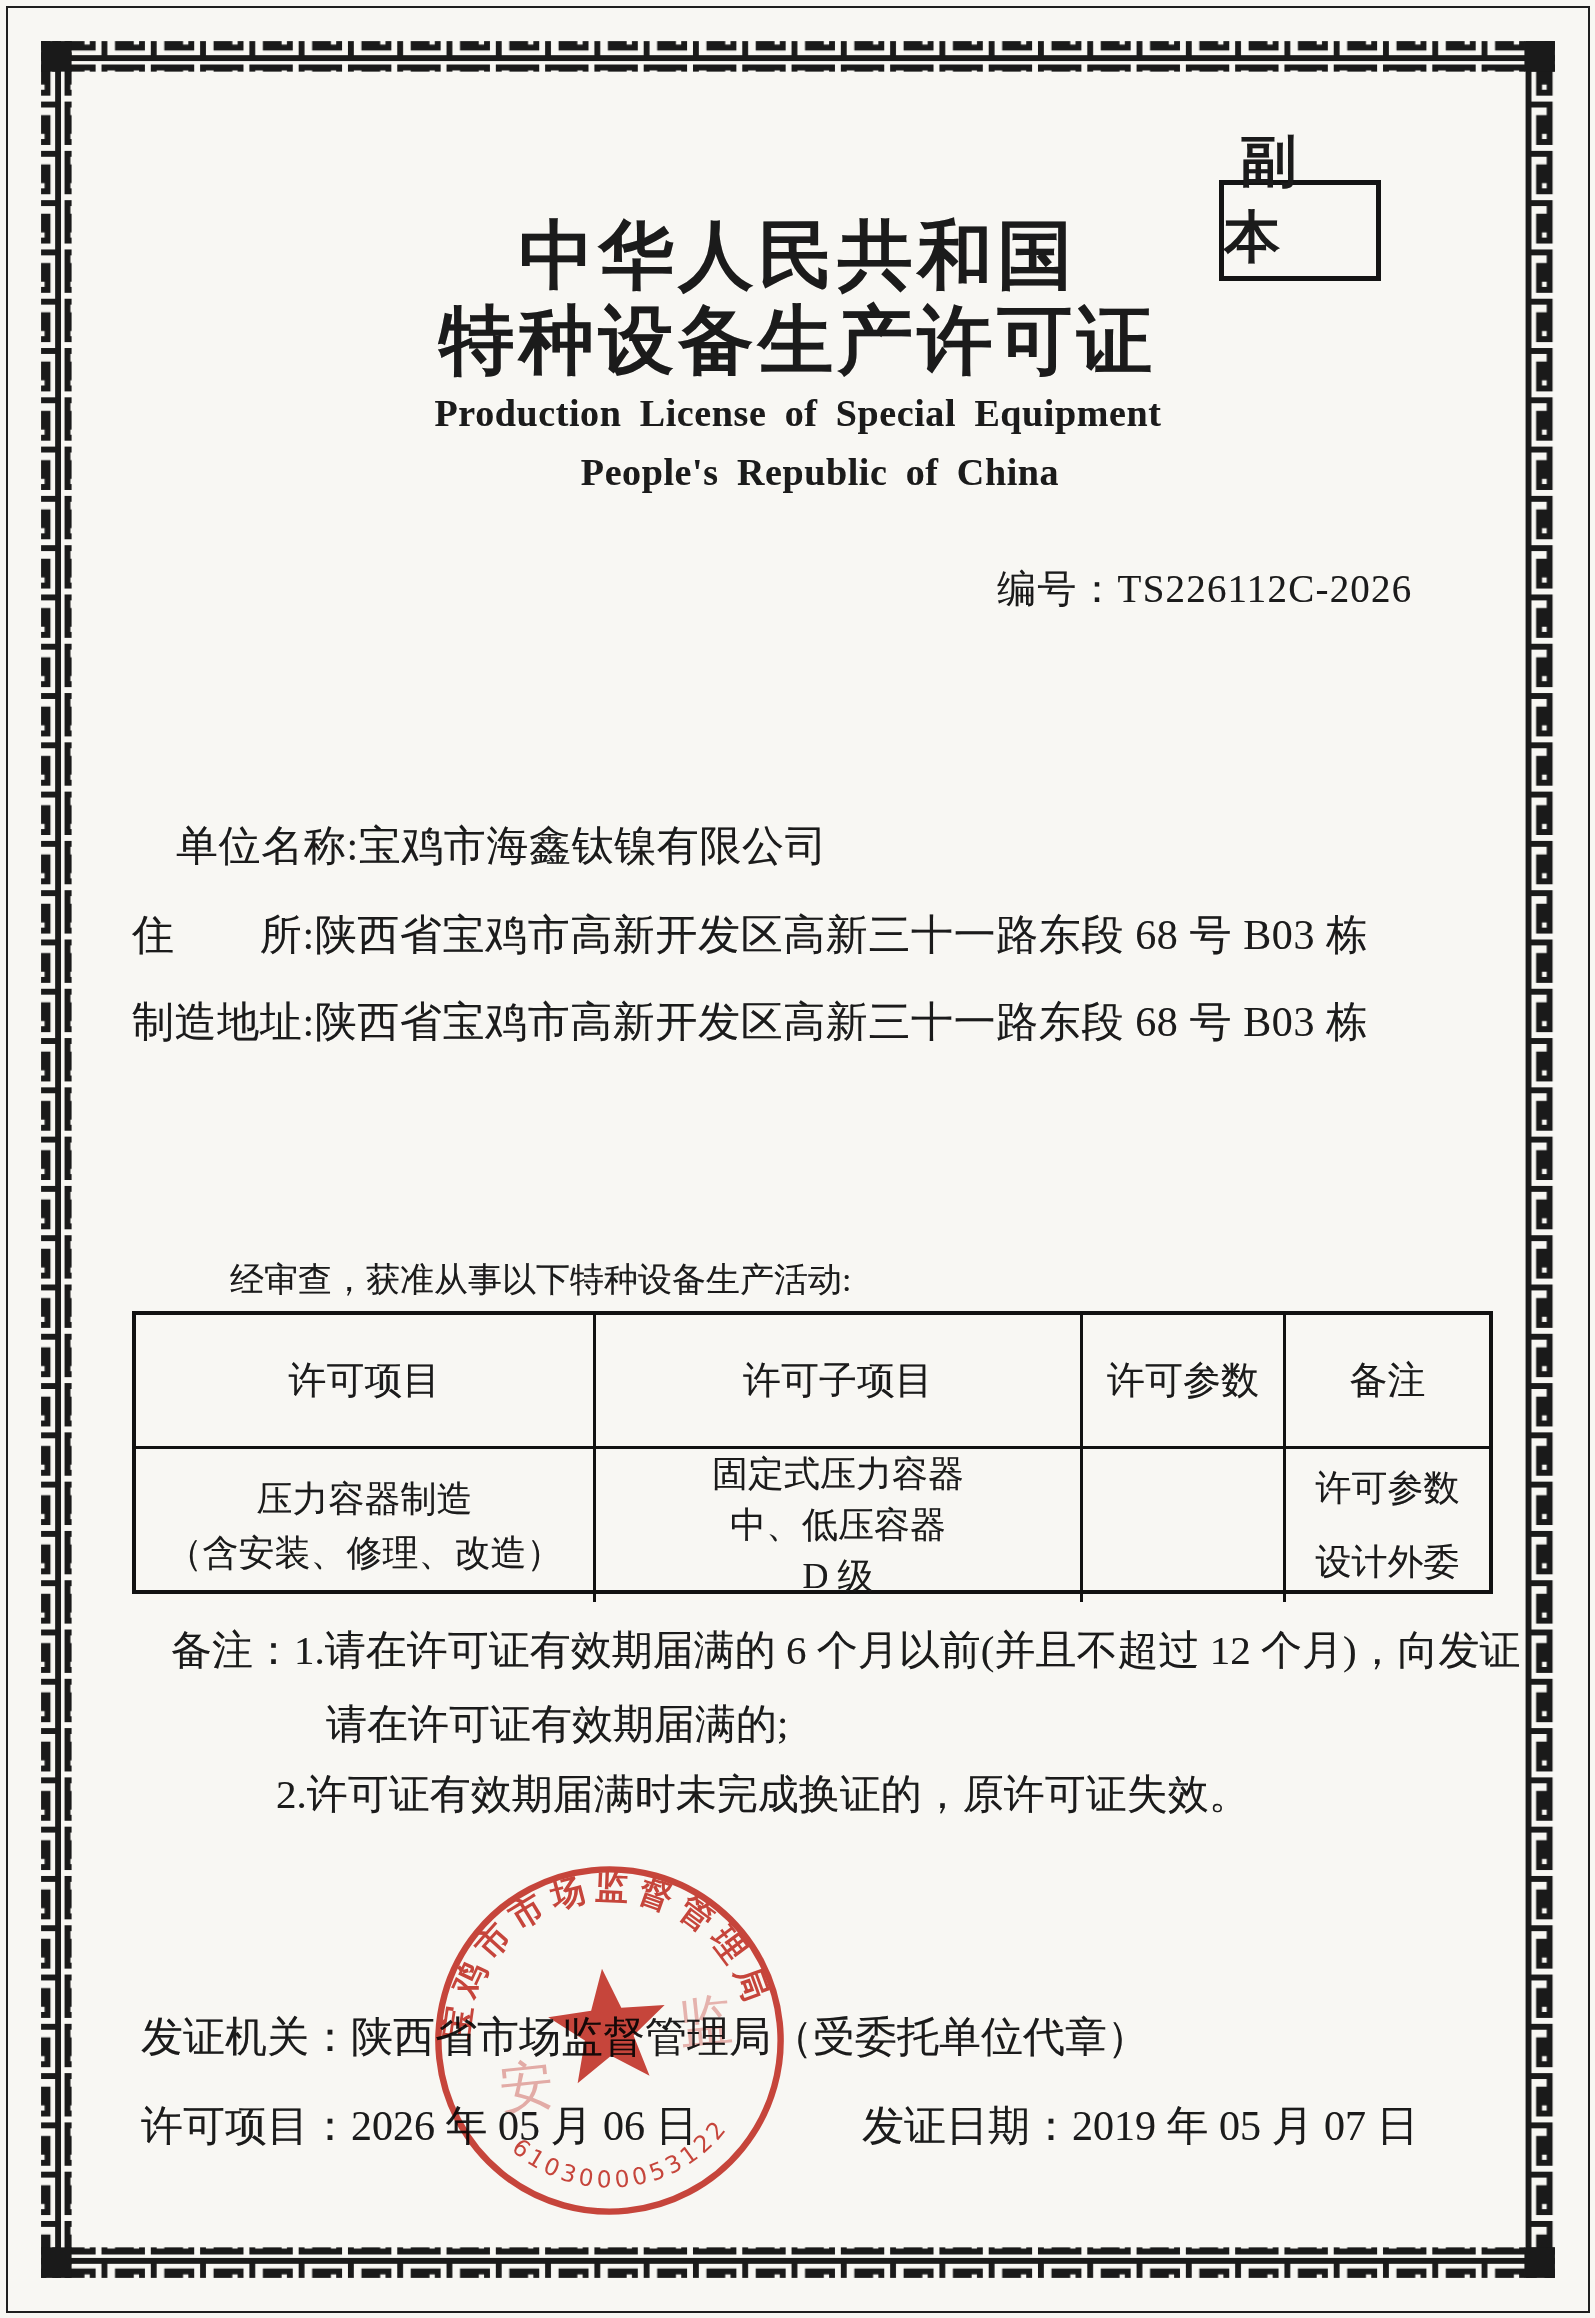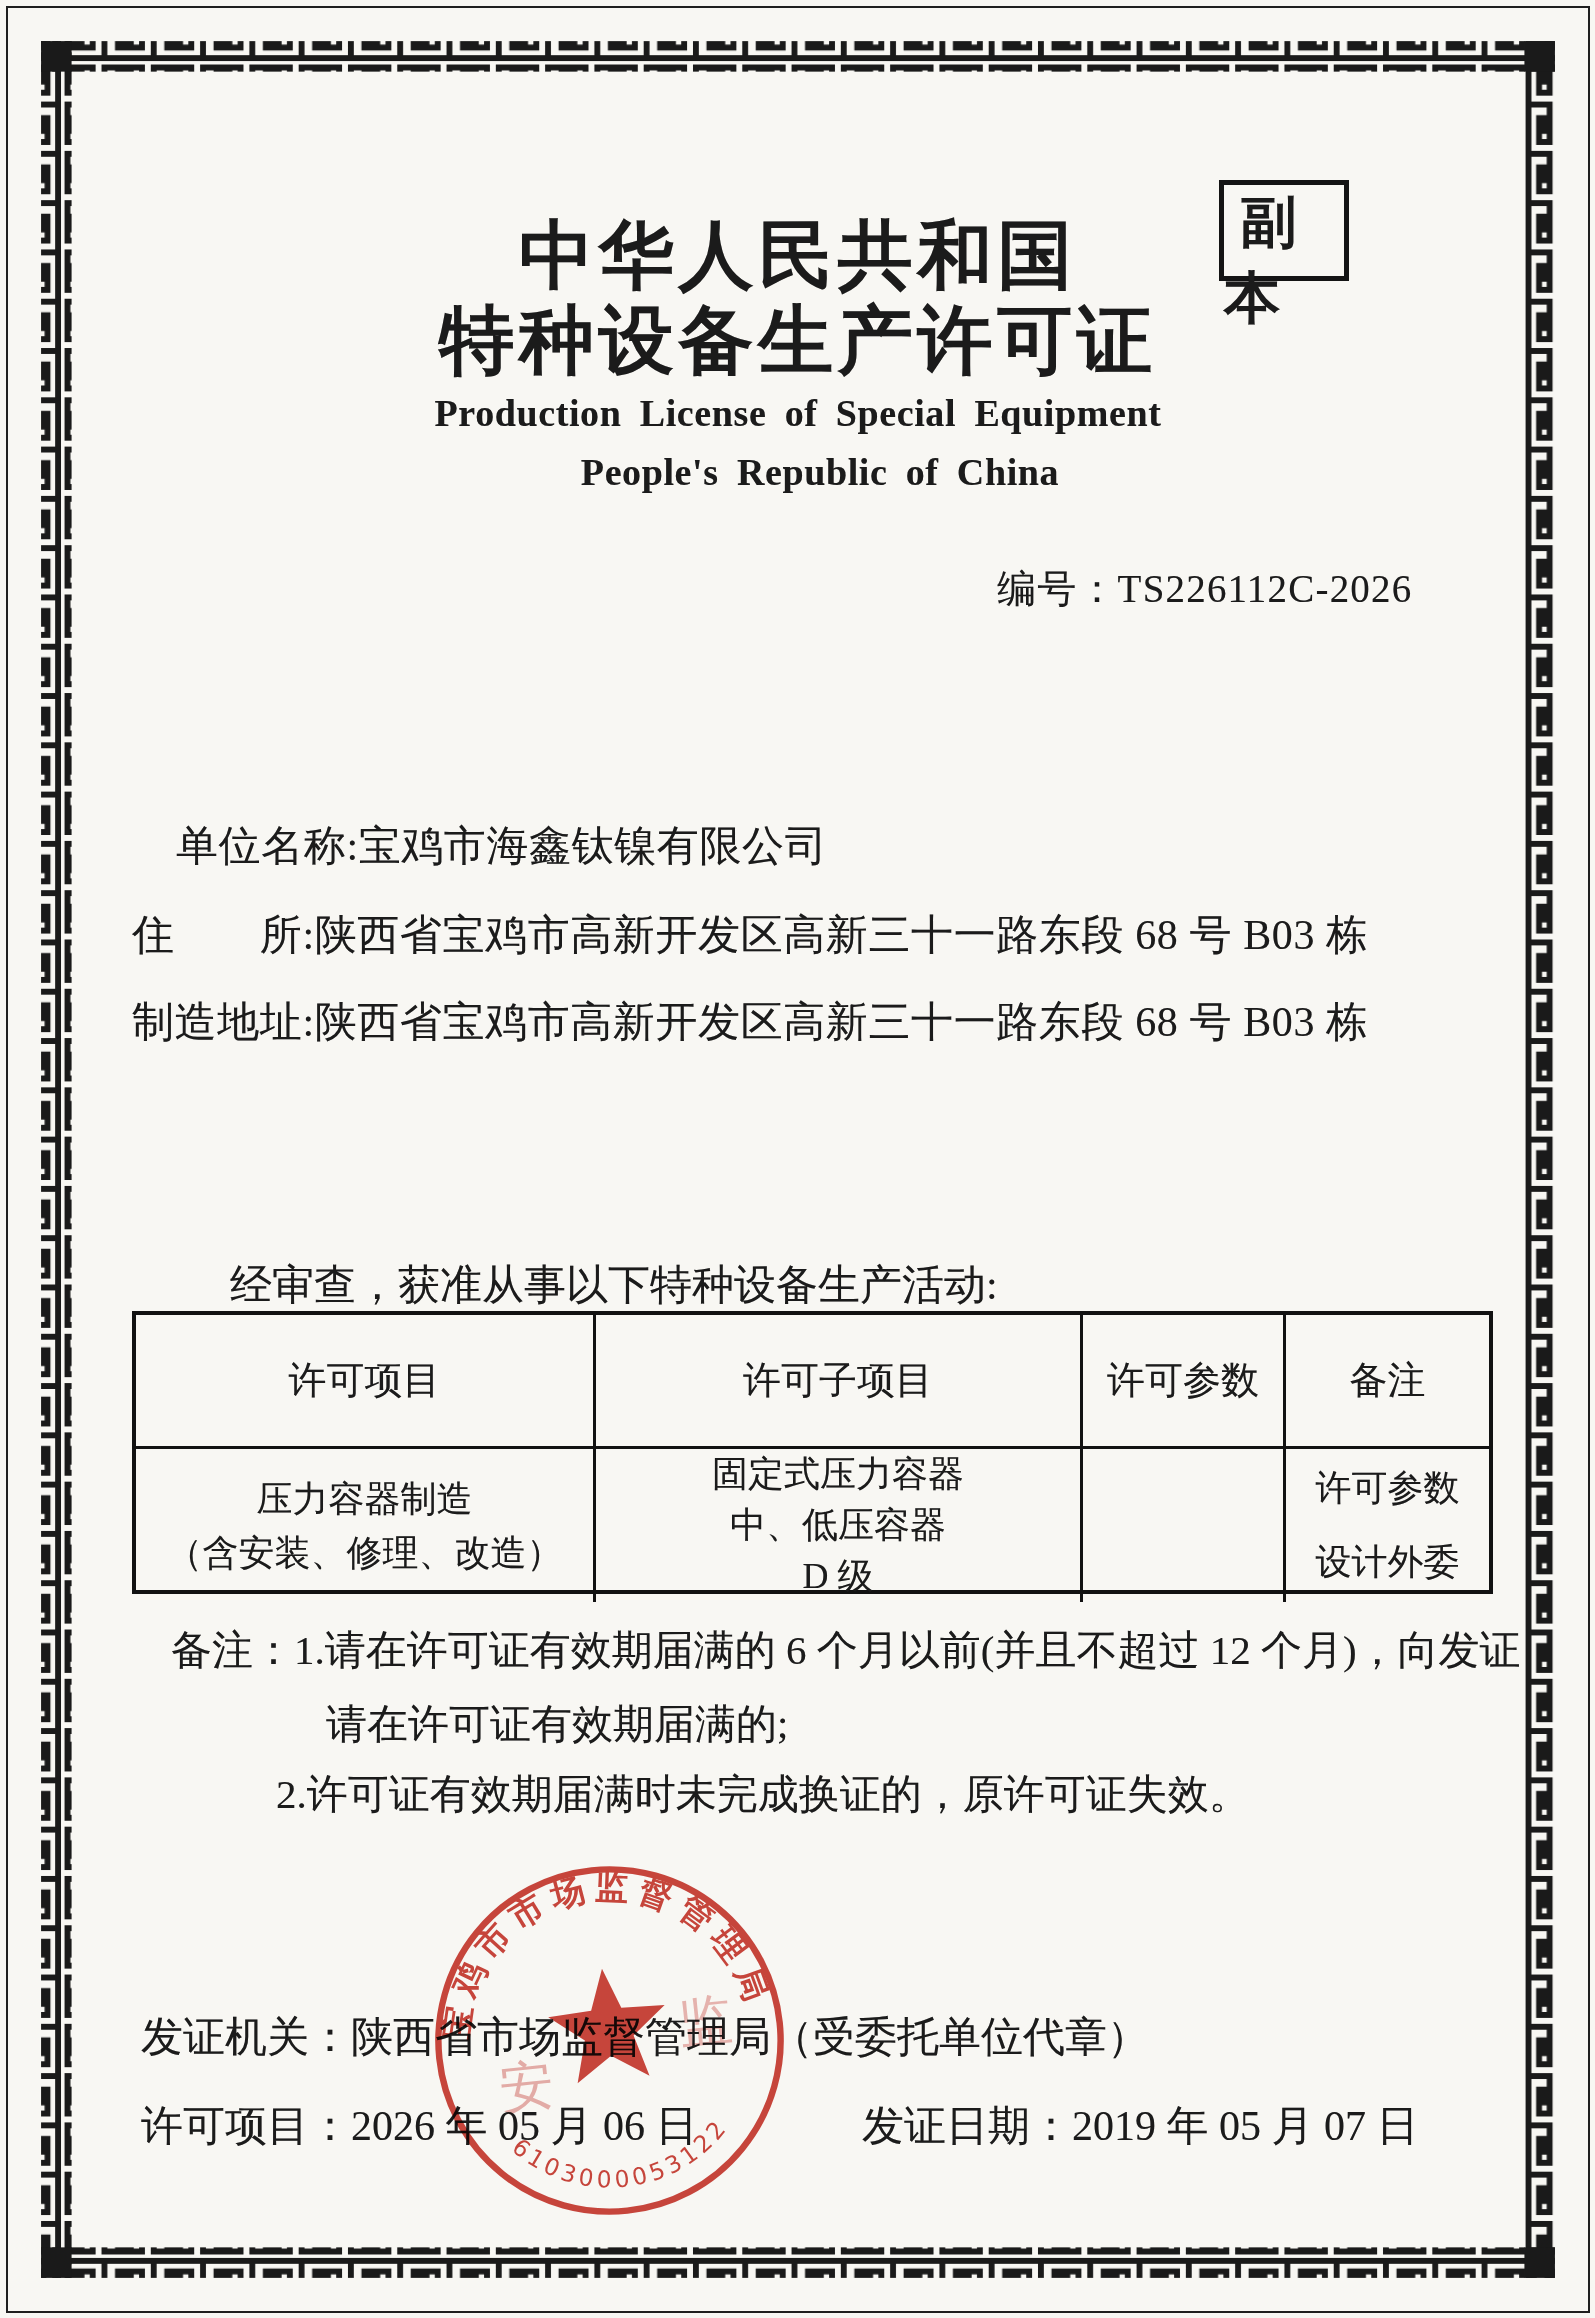--- a/index.html
+++ b/index.html
@@ -10,30 +10,30 @@
     color:#181818;overflow:hidden;
   }
   .abs{position:absolute;}
   .ink{color:#1b1b1b;text-shadow:0 0 0.6px rgba(20,20,20,.35);}
   
   .scan-frame{position:absolute;inset:5.9px;border:2.9px solid #1f1f1f;pointer-events:none;}
   
   .meander{position:absolute;left:0;top:0;}
   
   .copy-box{
-    left:1219px;top:180px;width:130px;height:101px;
+    left:1219px;top:180px;width:162px;height:101px;
     border:5.9px solid #141414;box-sizing:border-box;
-    display:flex;align-items:flex-start;justify-content:center;
+    display:flex;align-items:flex-end;justify-content:center;
     font-size:56px;font-weight:700;letter-spacing:16.4px;text-indent:16.4px;
   }
   .title-cn{left:0;right:0;text-align:center;font-weight:700;font-size:75px;letter-spacing:4.7px;line-height:1;}
   .title-en{left:0;right:0;text-align:center;font-weight:700;font-size:38px;letter-spacing:0.6px;word-spacing:8.2px;line-height:1;}
   .license-no{left:997px;top:562px;font-size:39px;letter-spacing:1.2px;}
   .info-line{left:132px;font-size:42px;letter-spacing:0.6px;white-space:nowrap;}
-  .intro-line{left:230px;font-size:42px;white-space:nowrap;}
+  .intro-line{left:230px;font-size:34px;white-space:nowrap;}
   
   .permit-table{
     left:132px;top:1311px;width:1361px;height:283px;
     border:4.7px solid #121212;box-sizing:border-box;
     display:grid;grid-template-columns:34% 36% 15% 15%;grid-template-rows:134px 1fr;
   }
   .permit-table .cell{
     border-right:3.5px solid #121212;
     display:flex;flex-direction:column;align-items:center;justify-content:center;
     font-size:36px;text-align:center;box-sizing:border-box;

